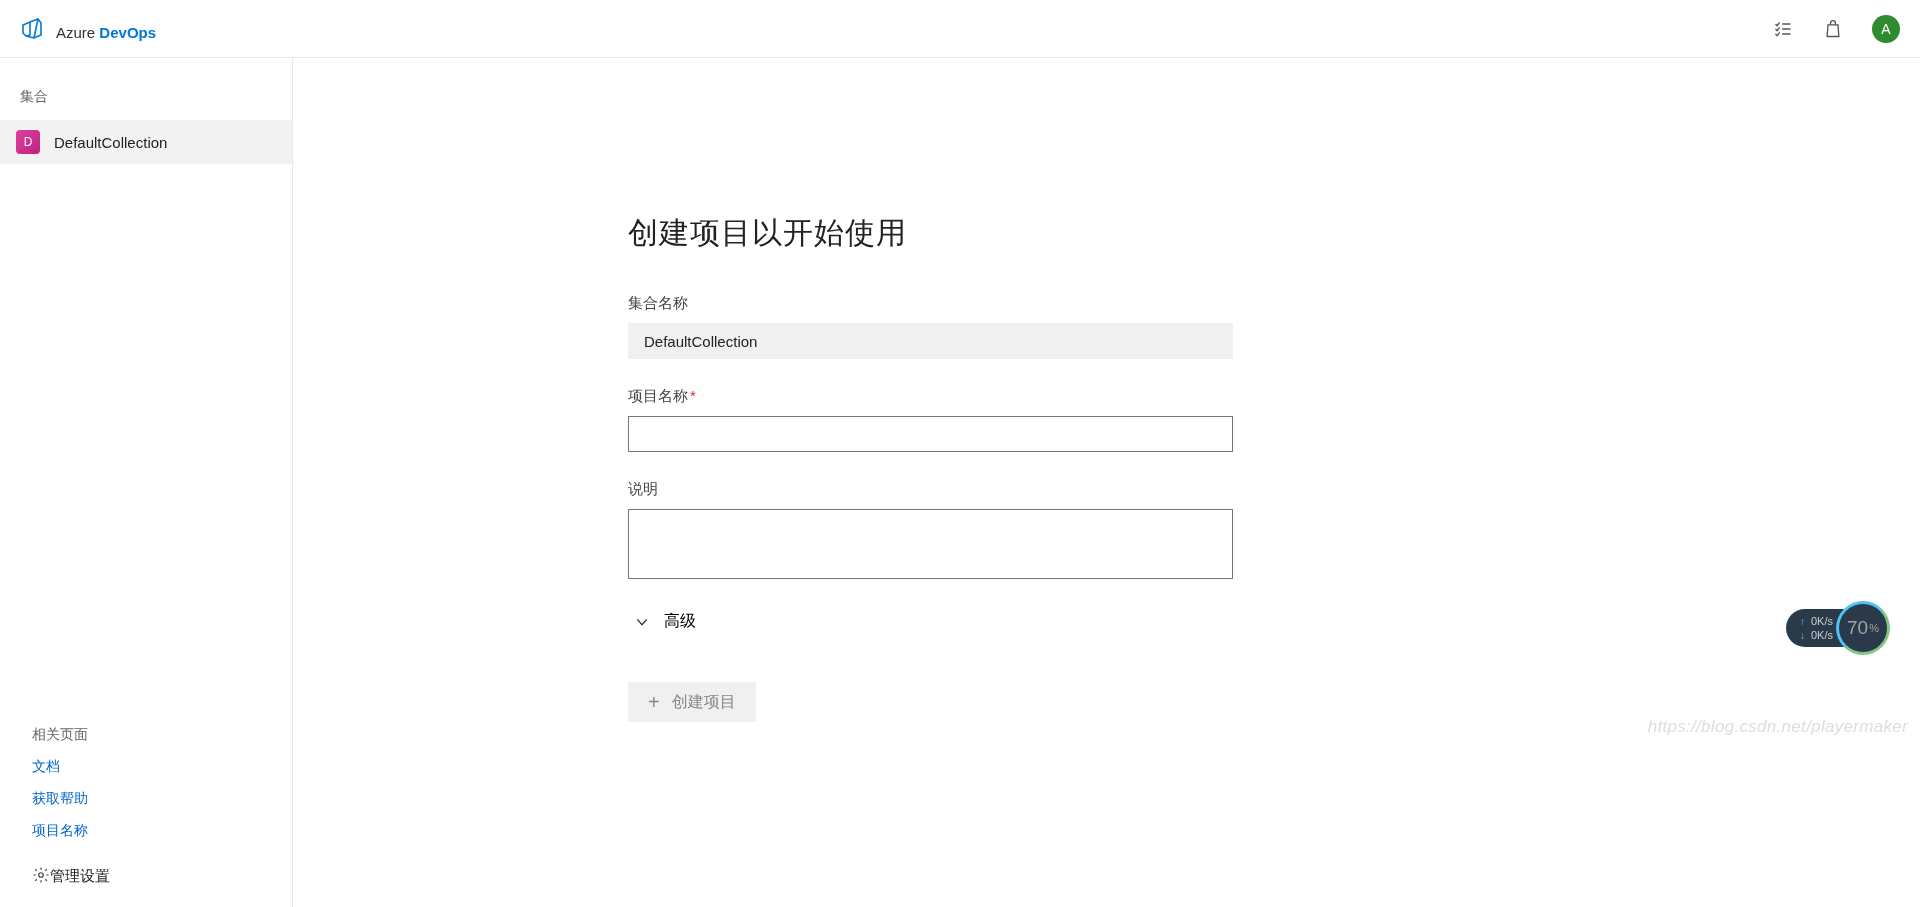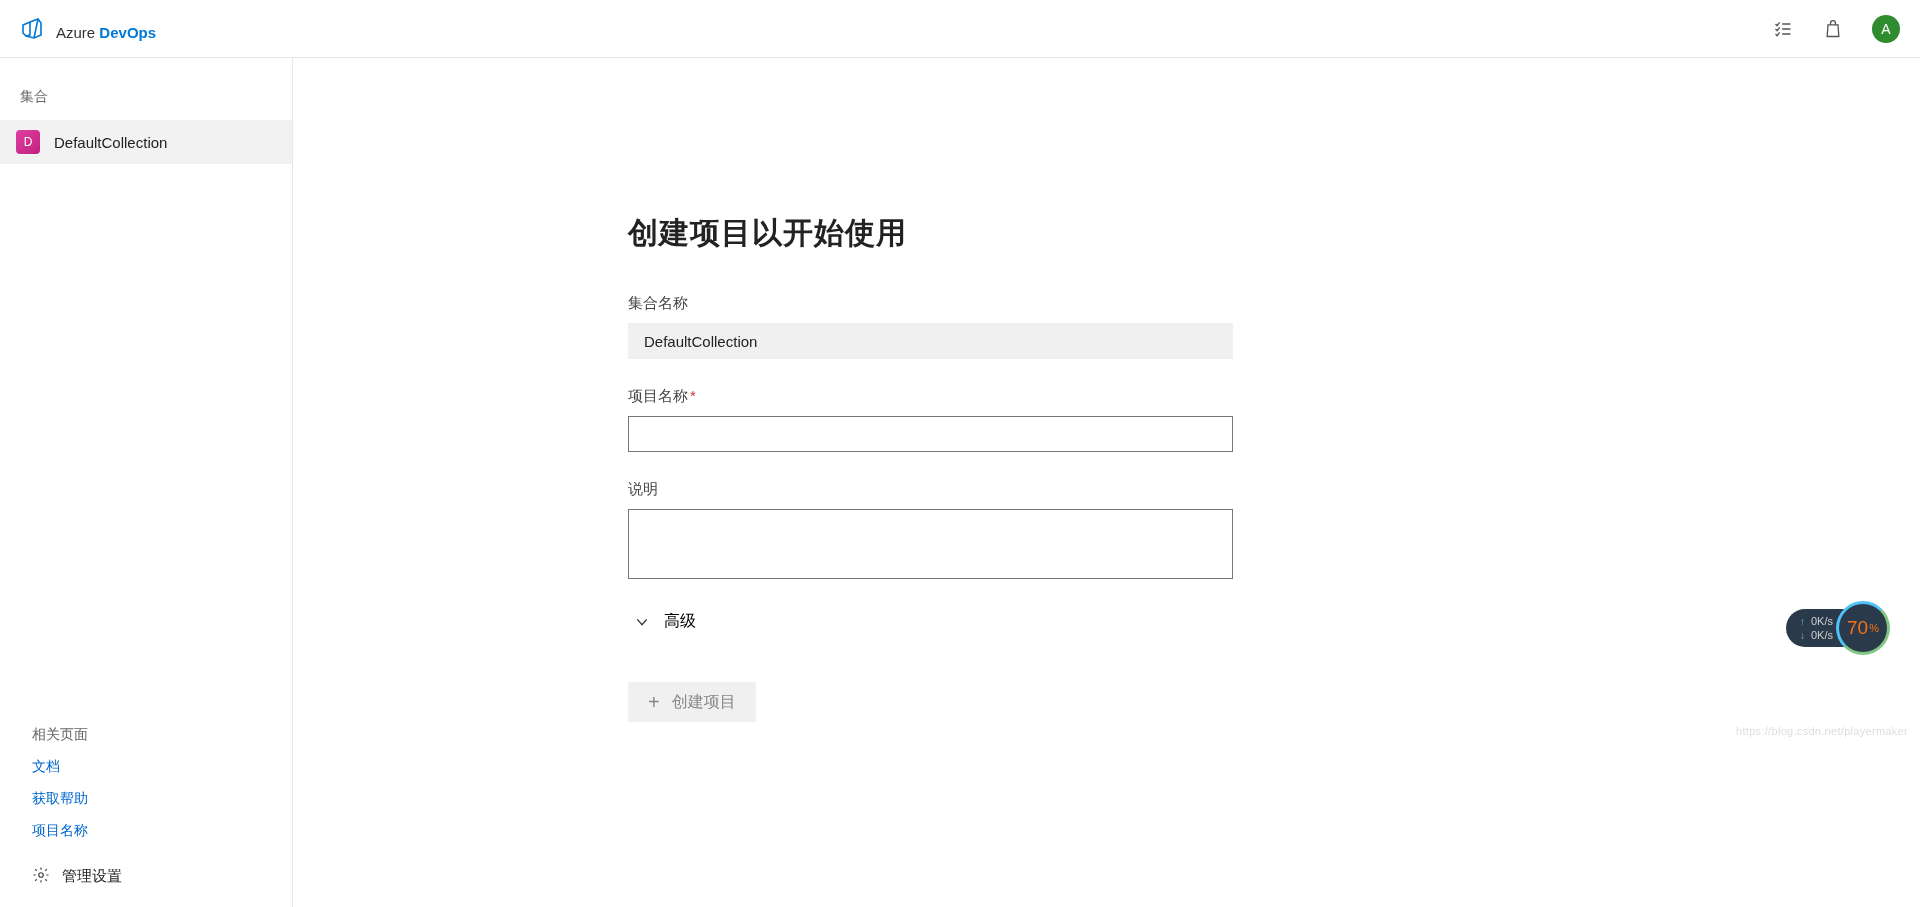--- a/index.html
+++ b/index.html
@@ -128,37 +128,37 @@
       font-size: 14px;
       display: block;
       margin-bottom: 14px;
       text-decoration: none;
       cursor: pointer;
       font-family: Liberation Serif, serif;
     }
     .sidebar-settings {
       display: flex;
       align-items: center;
-      gap: 12px;
+      gap: 0;
       margin-top: 26px;
       cursor: pointer;
       font-size: 15px;
       color: #222;
     }
     .main {
       flex: 1;
       padding-top: 155px;
       padding-left: 335px;
     }
     .form-card {
       width: 605px;
     }
     .page-title {
       font-size: 30px;
-      font-weight: 700;
+      font-weight: 400;
       color: #222;
       margin-bottom: 40px;
       letter-spacing: 1px;
     }
     .form-group {
       margin-bottom: 28px;
     }
     .form-label {
       color: #444;
       font-size: 15px;
@@ -262,35 +262,36 @@
       width: 54px;
       height: 54px;
       border-radius: 50%;
       background: #2a3a4a;
       border: 3px solid #4fc3f7;
       border-right-color: #81c784;
       border-bottom-color: #81c784;
       display: flex;
       align-items: center;
       justify-content: center;
-      color: #f97316;
+      color: #a3a3a3;
       font-size: 19px;
       z-index: 1;
     }
     .net-circle .pct {
       font-size: 11px;
       margin-left: 1px;
     }
     .watermark {
       position: absolute;
       right: 12px;
       bottom: 170px;
       color: #ddd;
-      font-size: 11px;
+      font-size: 17px;
       letter-spacing: 0.3px;
+      font-style: italic;
     }
   </style>
 </head>
 <body>
 
 <div class="header">
   <div class="header-left">
     <span class="logo-icon">
       <svg viewBox="0 0 24 24" width="24" height="24">
         <path d="M3 8 L10 5 L18 2 L21 6 L21 18 L14 21 L6 19 L3 16 Z" fill="none" stroke="#0078d4" stroke-width="1.6"></path>

